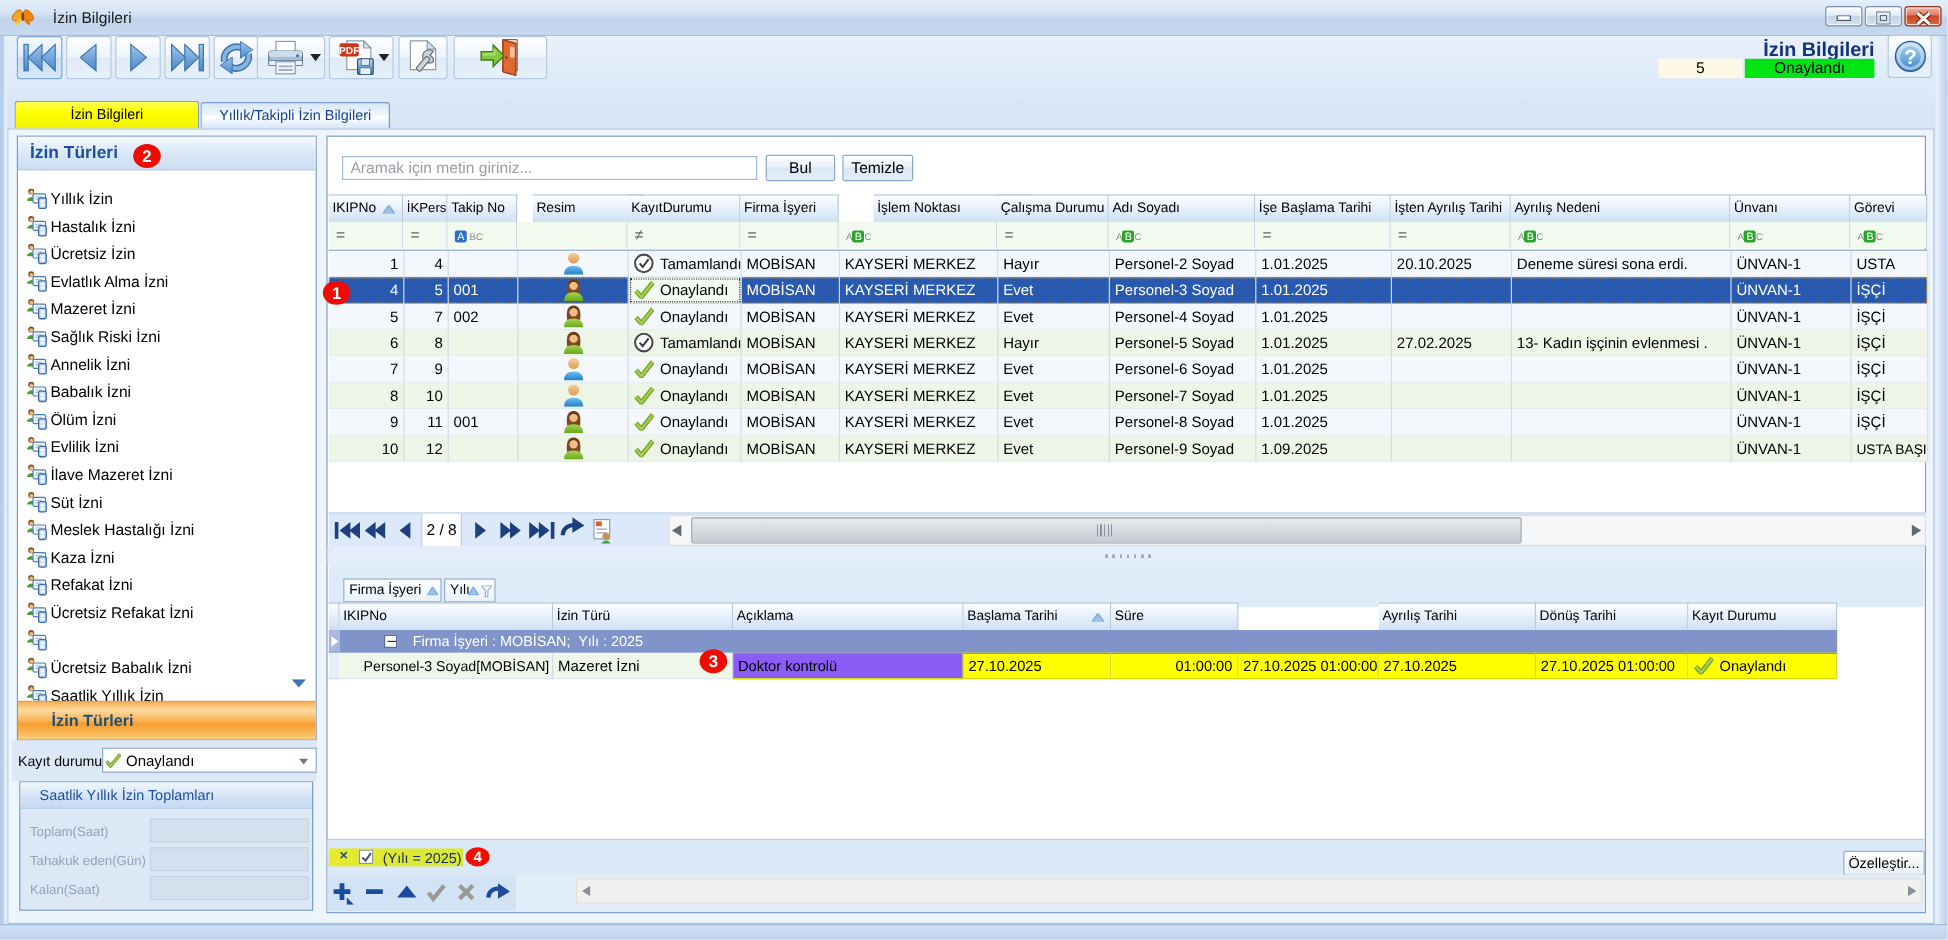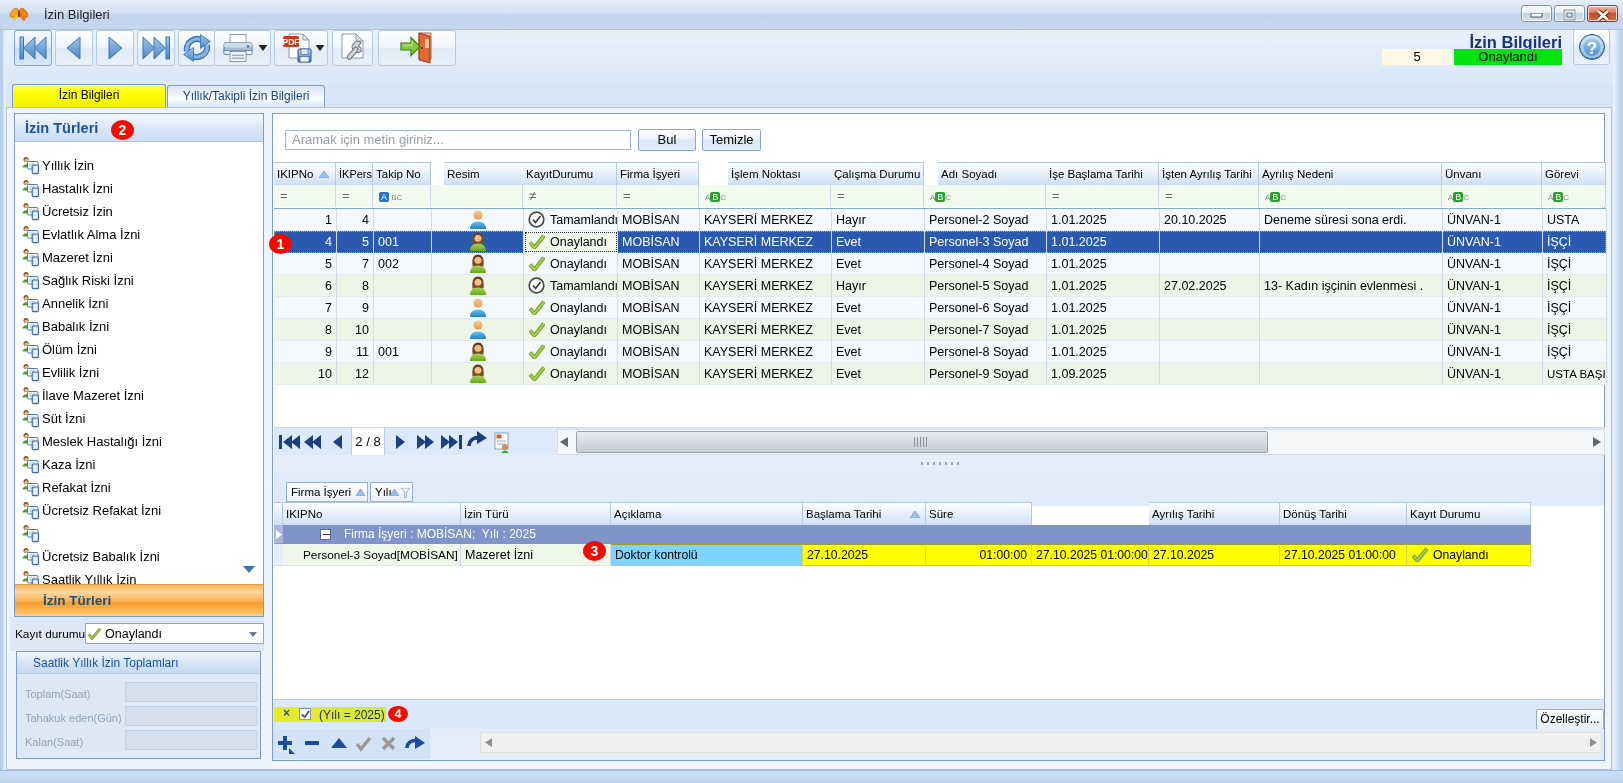--- a/index.html
+++ b/index.html
@@ -300,21 +300,21 @@
       <div class="gh" style="left:171px;width:92px;">Resim</div>
       <div class="fr" style="left:158px;width:92px;padding-left:6px;line-height:22px;"></div>
       <div class="gh" style="left:250px;width:94px;">KayıtDurumu</div>
       <div class="fr" style="left:250px;width:94px;padding-left:6px;line-height:22px;"><span style="color:#666;font-size:13px;">≠</span></div>
       <div class="gh" style="left:344px;width:82px;">Firma İşyeri</div>
       <div class="fr" style="left:344px;width:82px;padding-left:6px;line-height:22px;"><span style="color:#666;font-size:13px;letter-spacing:0;">=</span></div>
       <div class="gh" style="left:426px;width:132px;margin-left:29px;">İşlem Noktası</div>
       <div class="fr" style="left:426px;width:132px;padding-left:6px;line-height:22px;"><span style="font-size:8px;color:#888;">A<span style="background:#28a428;color:#fff;padding:0px 2px;border-radius:2px;font-size:9px;">B</span>C</span></div>
       <div class="gh" style="left:558px;width:93px;">Çalışma Durumu</div>
       <div class="fr" style="left:558px;width:93px;padding-left:6px;line-height:22px;"><span style="color:#666;font-size:13px;letter-spacing:0;">=</span></div>
-      <div class="gh" style="left:665px;width:122px;">Adı Soyadı</div>
+      <div class="gh" style="left:651px;width:122px;">Adı Soyadı</div>
       <div class="fr" style="left:651px;width:122px;padding-left:6px;line-height:22px;"><span style="font-size:8px;color:#888;">A<span style="background:#28a428;color:#fff;padding:0px 2px;border-radius:2px;font-size:9px;">B</span>C</span></div>
       <div class="gh" style="left:773px;width:113px;">İşe Başlama Tarihi</div>
       <div class="fr" style="left:773px;width:113px;padding-left:6px;line-height:22px;"><span style="color:#666;font-size:13px;letter-spacing:0;">=</span></div>
       <div class="gh" style="left:886px;width:100px;">İşten Ayrılış Tarihi</div>
       <div class="fr" style="left:886px;width:100px;padding-left:6px;line-height:22px;"><span style="color:#666;font-size:13px;letter-spacing:0;">=</span></div>
       <div class="gh" style="left:986px;width:183px;">Ayrılış Nedeni</div>
       <div class="fr" style="left:986px;width:183px;padding-left:6px;line-height:22px;"><span style="font-size:8px;color:#888;">A<span style="background:#28a428;color:#fff;padding:0px 2px;border-radius:2px;font-size:9px;">B</span>C</span></div>
       <div class="gh" style="left:1169px;width:100px;">Ünvanı</div>
       <div class="fr" style="left:1169px;width:100px;padding-left:6px;line-height:22px;"><span style="font-size:8px;color:#888;">A<span style="background:#28a428;color:#fff;padding:0px 2px;border-radius:2px;font-size:9px;">B</span>C</span></div>
       <div class="gh" style="left:1269px;width:64px;">Görevi</div>
@@ -545,21 +545,21 @@
         <svg style="position:absolute;left:2px;top:5px;" width="6" height="9" viewBox="0 0 6 9">
           <polygon points="0,0 6,4.5 0,9" fill="#fff"></polygon>
         </svg>
       </div>
       <div class="abs" style="left:10px;top:411px;width:1248px;height:19px;background:#8194ca;color:#fff;font-size:12px;line-height:19px;"><span style="position:absolute;left:37px;top:3.5px;width:11px;height:11px;background:#fff;border:1px solid #5a6a9a;"></span><span style="position:absolute;left:40px;top:8.5px;width:7px;height:1.5px;background:#333;"></span><span style="margin-left:61px;">Firma İşyeri : MOBİSAN;&nbsp; Yılı : 2025</span></div>
       <div class="abs" style="left:1px;top:430px;width:9px;height:22px;background:#e8eef8;border-bottom:1px solid #d0daea;"></div>
       <div class="abs" style="left:10px;top:430px;width:328px;height:22px;background:#eff6ea;border-bottom:1px solid #e0e8f0;">
         <div class="cell" style="left:0;width:178px;padding-left:20px;font-size:11.8px;">Personel-3 Soyad[MOBİSAN]</div>
         <div class="cell" style="left:178px;width:150px;">Mazeret İzni</div>
       </div>
-      <div class="cell" style="top:430px;left:338px;width:192px;background:#7dd3fc;border-top:1px solid #9a9e2c;border-bottom:1px solid #d8d800;border-right:1px solid #d2d838;font-size:12.2px;line-height:20px;">Doktor kontrolü</div>
+      <div class="cell" style="top:430px;left:338px;width:192px;background:#8b5cf6;border-top:1px solid #9a9e2c;border-bottom:1px solid #d8d800;border-right:1px solid #d2d838;font-size:12.2px;line-height:20px;">Doktor kontrolü</div>
       <div class="cell" style="top:430px;left:530px;width:123px;background:#ffff00;border-top:1px solid #9a9e2c;border-bottom:1px solid #d8d800;border-right:1px solid #d2d838;font-size:12.2px;line-height:20px;">27.10.2025</div>
       <div class="cell" style="top:430px;left:653px;width:106px;background:#ffff00;border-top:1px solid #9a9e2c;border-bottom:1px solid #d8d800;border-right:1px solid #d2d838;font-size:12.2px;line-height:20px;">
         <span style="float:right">01:00:00</span>
       </div>
       <div class="cell" style="top:430px;left:759px;width:117px;background:#ffff00;border-top:1px solid #9a9e2c;border-bottom:1px solid #d8d800;border-right:1px solid #d2d838;font-size:12.2px;line-height:20px;">27.10.2025 01:00:00</div>
       <div class="cell" style="top:430px;left:876px;width:131px;background:#ffff00;border-top:1px solid #9a9e2c;border-bottom:1px solid #d8d800;border-right:1px solid #d2d838;font-size:12.2px;line-height:20px;">27.10.2025</div>
       <div class="cell" style="top:430px;left:1007px;width:127px;background:#ffff00;border-top:1px solid #9a9e2c;border-bottom:1px solid #d8d800;border-right:1px solid #d2d838;font-size:12.2px;line-height:20px;">27.10.2025 01:00:00</div>
       <div class="cell" style="top:430px;left:1134px;width:124px;background:#ffff00;border-top:1px solid #9a9e2c;border-bottom:1px solid #d8d800;border-right:1px solid #d2d838;font-size:12.2px;line-height:20px;"><svg width="17" height="16" viewBox="0 0 17 16" style="vertical-align:-3px;margin-right:5px;">
           <use href="#chk"></use>
         </svg>Onaylandı</div>

